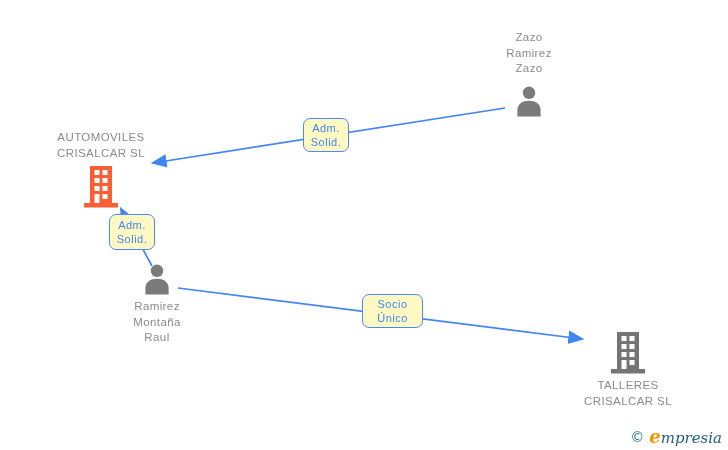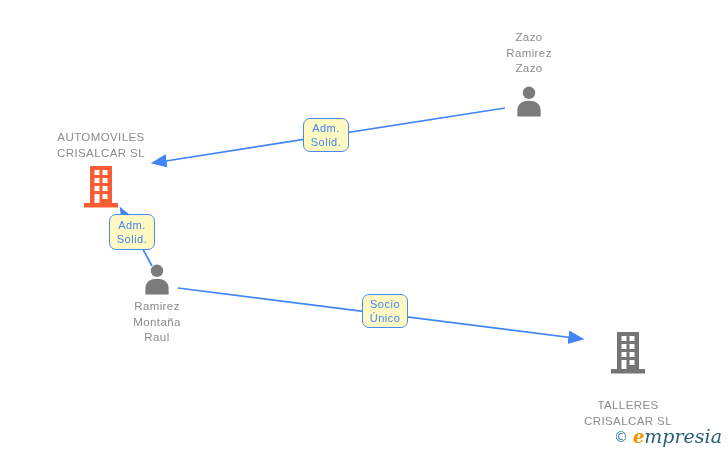--- a/index.html
+++ b/index.html
@@ -40,21 +40,21 @@
   }
   .wm-copy {
     color:#2e7d92; font-size:14px; vertical-align:1px;
     font-family:"DejaVu Sans", sans-serif;
   }
   .wm-e {
     color:#f59300; font-size:18px; font-weight:bold; font-style:italic;
     font-family:"DejaVu Serif", serif; margin-left:5px;
   }
   .wm-rest {
-    color:#265f78; font-size:19px; font-style:italic;
+    color:#265f78; font-size:15px; font-style:italic;
     font-family:"DejaVu Serif", serif;
   }
 </style>
 </head>
 <body>
 
 <svg class="edges" width="728" height="450" aria-hidden="true">
   <defs>
     <marker id="arrow" viewBox="0 0 10 10" refX="8.5" refY="5" markerWidth="9.5" markerHeight="9.5" orient="auto">
       <path d="M0,0.8 L10,5 L0,9.2 z" fill="#4285f4"></path>
@@ -107,21 +107,21 @@
       <path d="M3.8 22 v-4.6 c0-4.4 3.7-6.6 8.2-6.6 s8.2 2.2 8.2 6.6 V22 z" fill="#7b7b7b"></path>
     </svg>
   </span>
   <div class="node-label gap-top-sm">
     <div>Ramirez</div>
     <div>Montaña</div>
     <div>Raul</div>
   </div>
 </div>
 
-<div class="node" style="left:558px; top:331px; width:140px;gap:20px;">
+<div class="node" style="left:558px; top:331px; width:140px;">
   <span class="icon-wrap">
     <svg width="38" height="43" viewBox="0 0 38 43">
       <rect x="8" y="1" width="22" height="37" fill="#757575"></rect>
       <rect x="2" y="38" width="34" height="4.5" fill="#757575"></rect>
       <rect x="12.5" y="5" width="5" height="5" fill="#ffffff"></rect>
       <rect x="20.5" y="5" width="5" height="5" fill="#ffffff"></rect>
       <rect x="12.5" y="13" width="5" height="5" fill="#ffffff"></rect>
       <rect x="20.5" y="13" width="5" height="5" fill="#ffffff"></rect>
       <rect x="12.5" y="21" width="5" height="5" fill="#ffffff"></rect>
       <rect x="20.5" y="21" width="5" height="5" fill="#ffffff"></rect>
@@ -138,20 +138,20 @@
 <div class="edge-label" style="left:303px; top:118px; width:46px;">
   <div>Adm.</div>
   <div>Solid.</div>
 </div>
 
 <div class="edge-label" style="left:109px; top:214px; width:46px; padding-top:3px; padding-bottom:3px;">
   <div>Adm.</div>
   <div>Solid.</div>
 </div>
 
-<div class="edge-label" style="left:362px; top:294px; width:46px;">
+<div class="edge-label" style="left:362px; top:294px; width:61px;">
   <div>Socio</div>
   <div>Único</div>
 </div>
 
 <div class="watermark">
   <span class="wm-copy">©</span><span class="wm-e">e</span><span class="wm-rest">mpresia</span>
 </div>
 
 </body></html>

